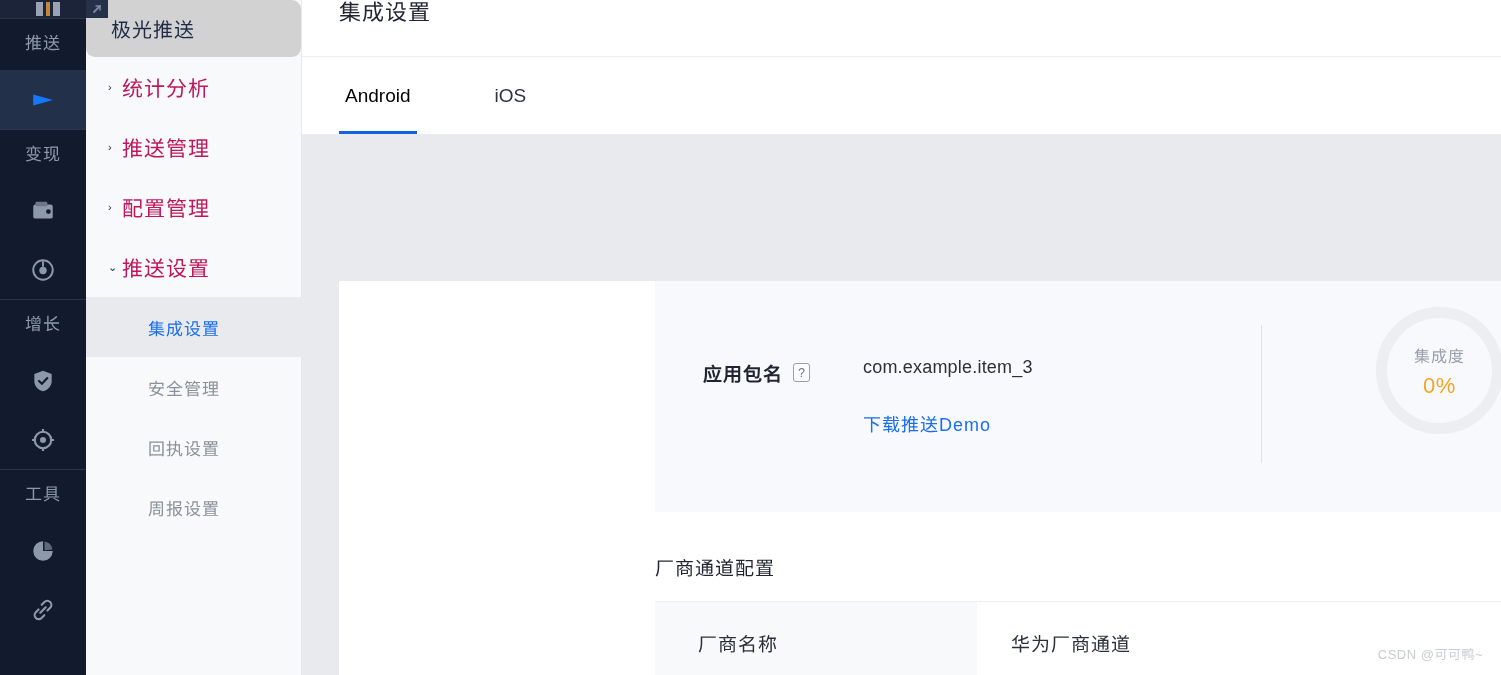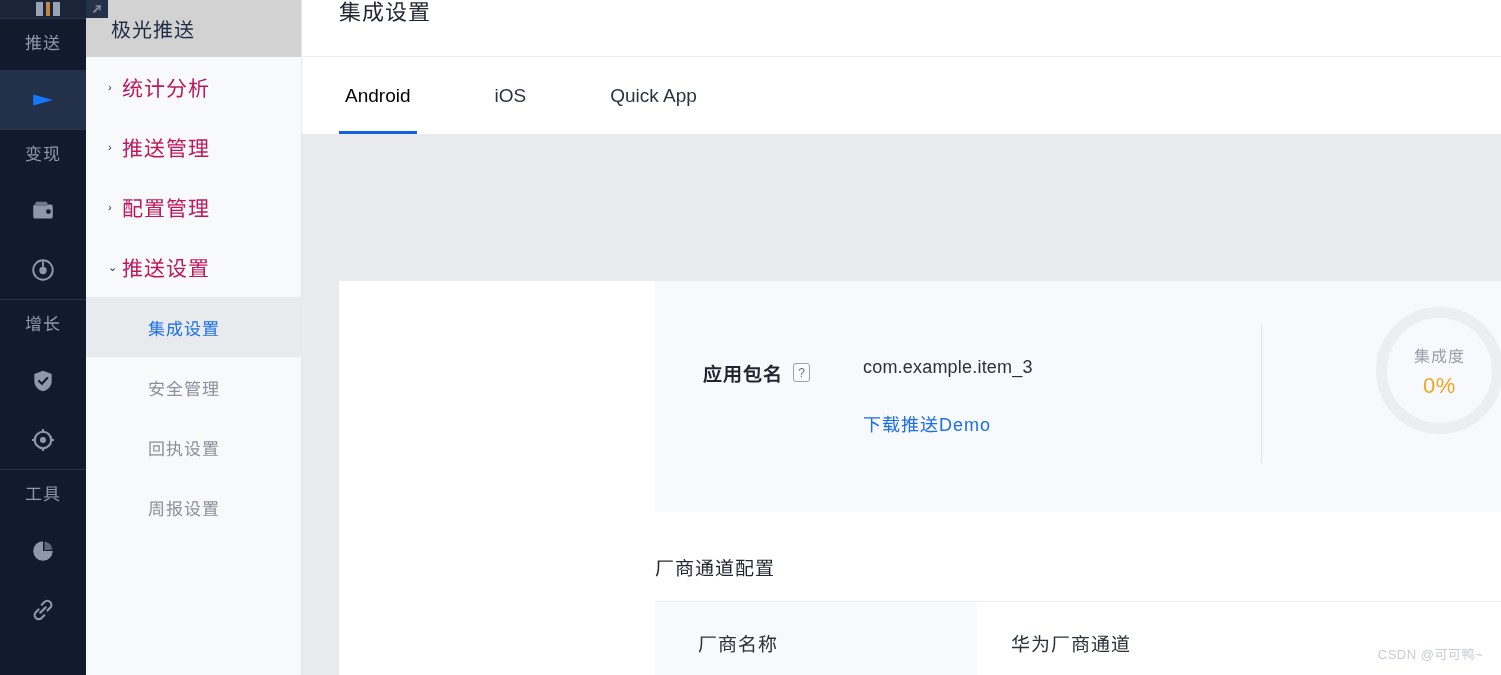--- a/index.html
+++ b/index.html
@@ -110,20 +110,21 @@
     position: relative;
     overflow: hidden;
   }
   .side-head {
     height: 57px;
     background: #d2d2d2;
     display: flex;
     align-items: center;
     padding-left: 25px;
     box-sizing: border-box;
+    border-radius: 9px;
   }
   .side-head-title {
     font-size: 20px;
     color: #1d2b45;
     letter-spacing: 1px;
   }
   .nav-list { padding-top: 0px; }
   .nav-group {
     height: 60px;
     display: flex;
@@ -524,23 +525,20 @@
 
     <div class="tabbar">
       <div class="tab active">
         <span class="tab-inner">Android</span>
       </div>
       <div class="tab-spacer"></div>
       <div class="tab">
         <span class="tab-inner">iOS</span>
       </div>
       <div class="tab-spacer"></div>
-      <div class="tab">
-        <span class="tab-inner">Quick App</span>
-      </div>
       <div class="tab-spacer"></div>
     </div>
 
     <div class="content">
       <div class="content-card">
 
         <div class="info-panel">
 
           <div class="info-left">
             <div class="info-label-wrap">

